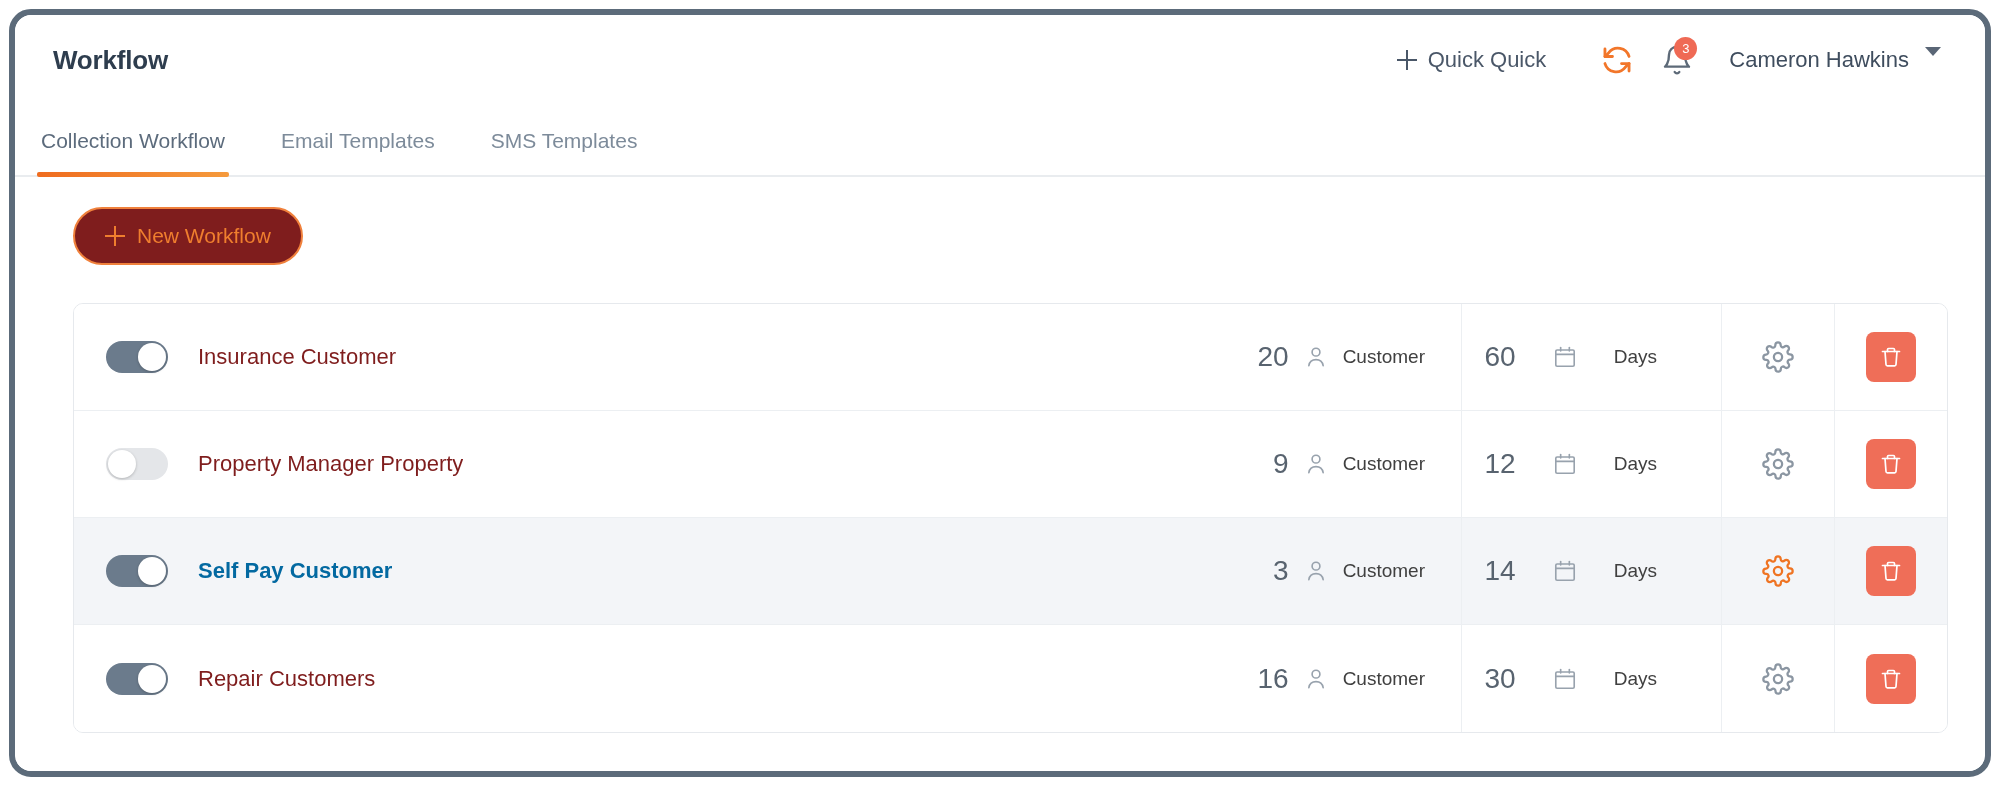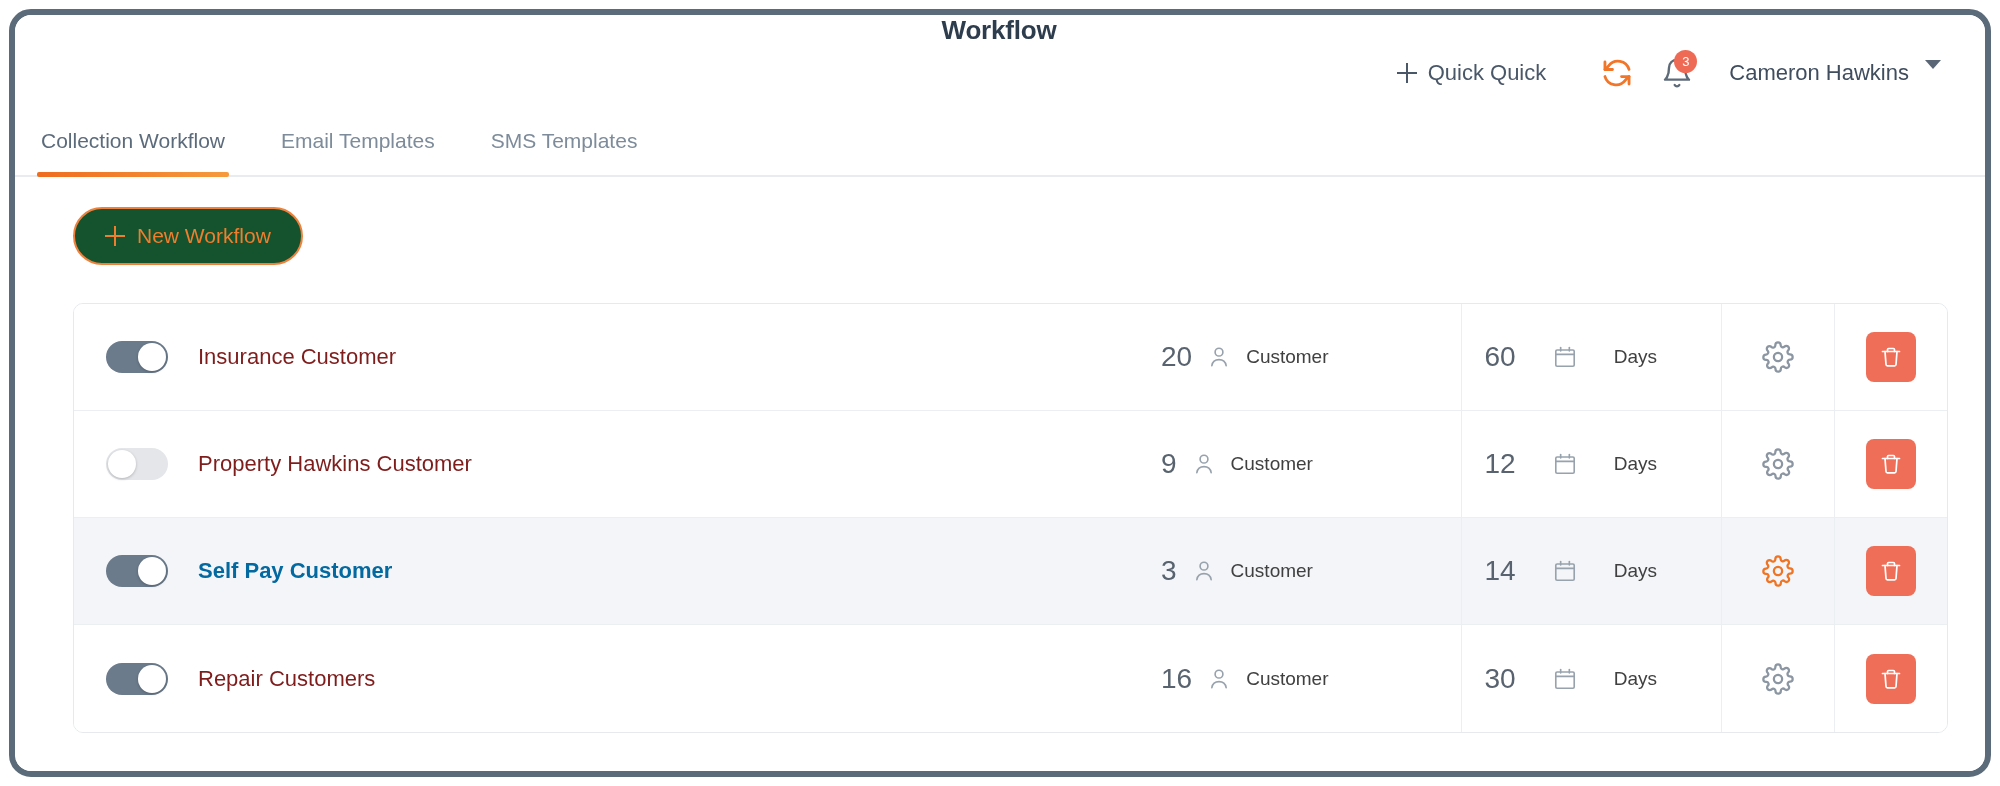--- a/index.html
+++ b/index.html
@@ -27,21 +27,20 @@
   }
 
   
   .header {
     position: absolute;
     left: 0; top: 0; right: 0;
     height: 90px;
     display: flex;
     align-items: center;
     padding: 0 40px 0 38px;
-    flex-direction: column;
   }
   .page-title {
     font-size: 26px;
     font-weight: bold;
     color: #2e3d4e;
     letter-spacing: -0.2px;
   }
   .header-right {
     margin-left: auto;
     display: flex;
@@ -132,21 +131,21 @@
   }
 
   
   .new-wf {
     position: absolute;
     left: 58px; top: 192px;
     height: 58px;
     padding: 0 30px;
     border: 2px solid #f0813c;
     border-radius: 29px;
-    background: #14532d;
+    background: #7f1d1d;
     display: flex; align-items: center; gap: 12px;
     cursor: pointer;
   }
   .new-wf .plus-ico::before, .new-wf .plus-ico::after { background: #ef7e2e; }
   .new-wf-label { font-size: 21px; color: #ef7e2e; white-space: nowrap; }
 
   
   .table-card {
     position: absolute;
     left: 58px; top: 288px;
@@ -204,21 +203,21 @@
 
   .cell-metric {
     flex: 0 0 auto;
     display: flex;
     align-items: center;
     justify-content: flex-start;
     gap: 14px;
     border-left: 1.5px solid #eceff2;
     padding-left: 0;
   }
-  .cell-customers { width: 300px; padding-right: 36px; border-left: none; }
+  .cell-customers { width: 300px; justify-content: flex-end; padding-right: 36px; border-left: none; }
   .cell-days { width: 260px; justify-content: flex-end; padding-right: 64px; gap: 36px; }
   .metric-num {
     font-size: 28px;
     color: #58636f;
     font-family: "Liberation Sans", sans-serif;
   }
   .metric-label { font-size: 19px; color: #404040; white-space: nowrap; }
 
   .cell-gear, .cell-del {
     flex: 0 0 auto;
@@ -343,21 +342,21 @@
                 </svg>
               </span>
             </div>
           </div>
         </div>
         <div class="row">
           <div class="cell-name">
             <div class="toggle off">
               <span class="knob"></span>
             </div>
-            <div class="wf-name">Property Hawkins Customer</div>
+            <div class="wf-name">Property Manager Property</div>
           </div>
           <div class="cell-metric cell-customers">
             <span class="metric-num">9</span>
             <span>
               <svg width="26" height="26" viewBox="0 0 24 24" fill="none" stroke="#98a2ad" stroke-width="1.5" stroke-linecap="round" stroke-linejoin="round">
                 <circle cx="12" cy="7.5" r="3.6"></circle>
                 <path d="M5.4 20c.6-3.6 3.4-5.6 6.6-5.6s6 2 6.6 5.6"></path>
               </svg>
             </span>
             <span class="metric-label">Customer</span>

